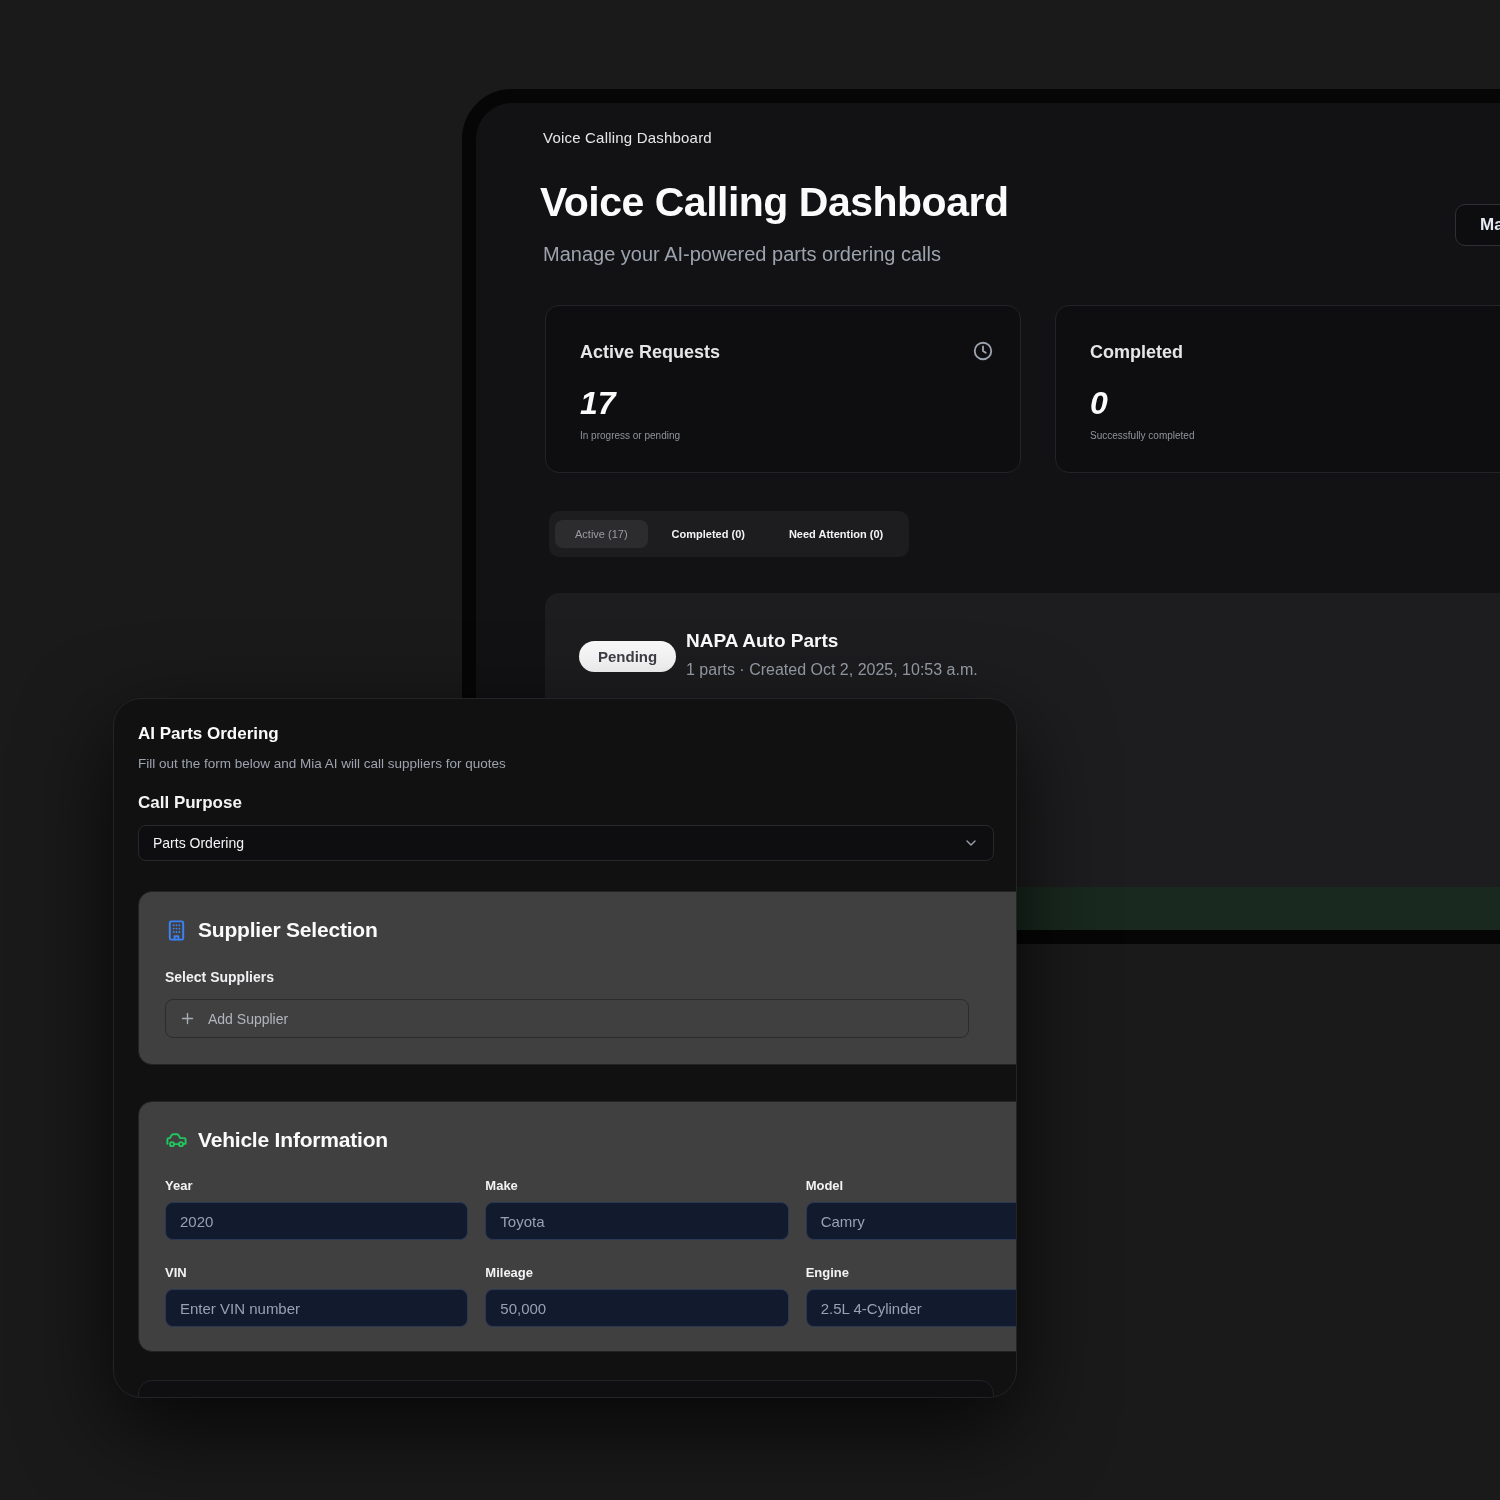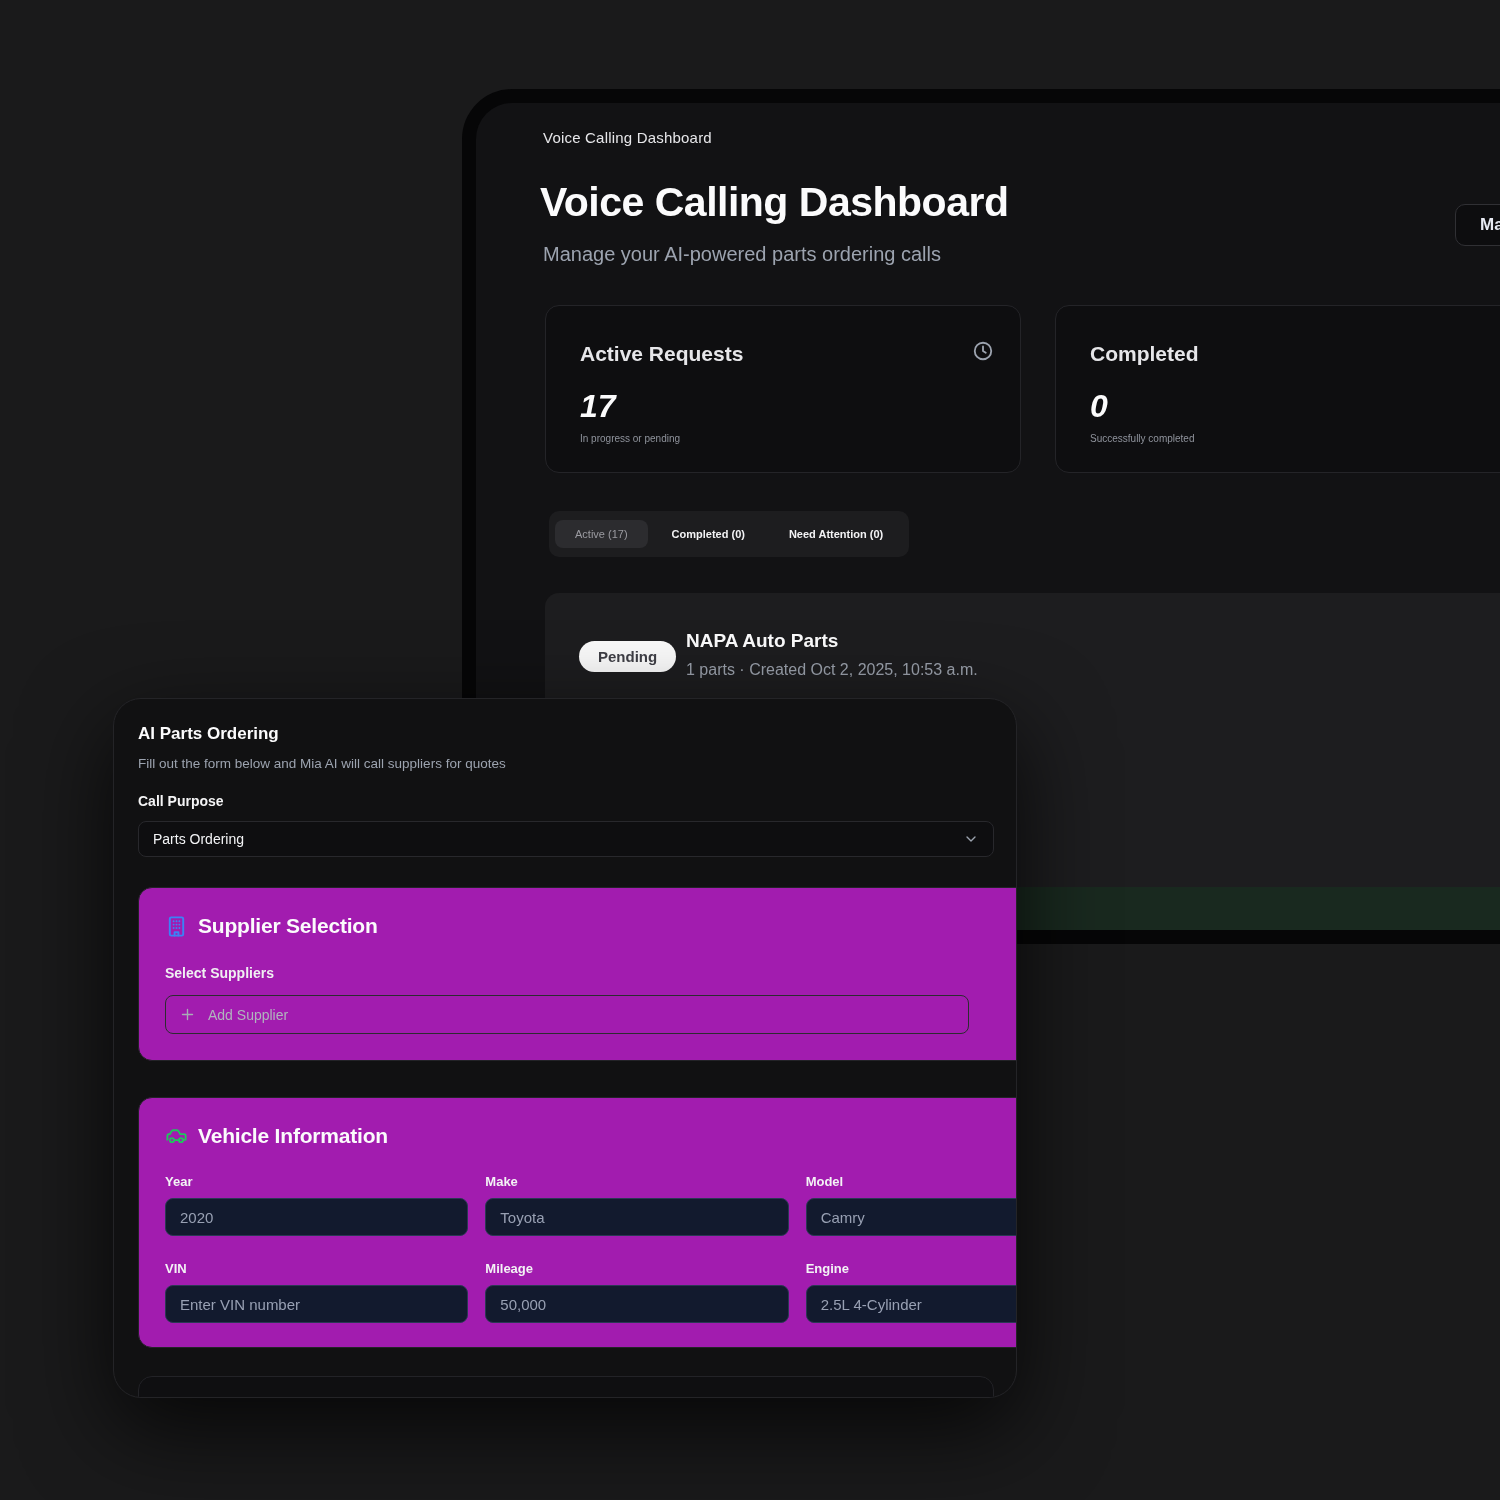--- a/index.html
+++ b/index.html
@@ -40,21 +40,21 @@
   }
 
   .stats-row { position:absolute; left:69px; top:202px; display:flex; gap:34px; }
   .stat-card {
     position:relative; height:168px;
     background:#0e0e10; border:1px solid #242428; border-radius:14px;
     padding:36px 34px 0 34px;
   }
   .stat-card.first { width:476px; }
   .stat-card.second { width:540px; }
-  .stat-label { font-size:21px; font-weight:700; color:#e6e6e9; }
+  .stat-label { font-size:18px; font-weight:700; color:#e6e6e9; }
   .stat-icon { position:absolute; right:26px; top:34px; width:22px; height:22px; color:#9ca3af; }
   .stat-value { font-size:32px; font-weight:800; color:#fbfbfc; margin-top:22px;font-style:italic; }
   .stat-desc { font-size:10px; color:#8f939c; margin-top:8px; }
 
   .tab-bar {
     position:absolute; left:73px; top:408px; height:46px;
     display:inline-flex; align-items:center; gap:4px;
     background:#1d1d1f; border-radius:10px; padding:4px 6px;
   }
   .tab {
@@ -82,33 +82,33 @@
   
   .modal {
     position:absolute; left:113px; top:698px; width:904px; height:700px;
     background:#111112; border:1px solid #242427; border-radius:28px;
     box-shadow:0 30px 90px rgba(0,0,0,.75);
     overflow:hidden; z-index:10;
     padding:25px 24px;
   }
   .modal-title { font-size:17px; font-weight:800; color:#fbfbfc; }
   .modal-subtitle { margin-top:12px; font-size:13.5px; color:#9ca3af; }
-  .purpose-label { margin-top:22px; font-size:14px; font-weight:700; color:#f4f4f5; }
+  .purpose-label { margin-top:22px; font-size:17px; font-weight:700; color:#f4f4f5; }
   .purpose-select {
     margin-top:12px; height:36px; width:856px;
     background:#0e0e10; border:1px solid #28282c; border-radius:8px;
     display:flex; align-items:center; justify-content:space-between;
     padding:0 14px;
   }
   .purpose-select .value { font-size:14px; color:#f3f4f6; }
   .chevron { width:16px; height:16px; color:#9ca3af; }
 
   .section-card {
     margin-top:30px; width:998px;
-    background:#a21caf; border:1px solid #232327; border-radius:14px;
+    background:#404040; border:1px solid #232327; border-radius:14px;
     padding:26px;
   }
   .section-card.supplier { height:174px; }
   .section-card.vehicle { height:251px; margin-top:36px; }
   .section-title-row { display:flex; align-items:center; gap:10px; }
   .section-icon { width:23px; height:23px; flex:0 0 auto; }
   .section-icon.blue { color:#3b82f6; }
   .section-icon.green { color:#22c55e; }
   .section-title { font-size:21px; font-weight:800; color:#fbfbfc; letter-spacing:-.2px; }
   .select-suppliers-label { margin-top:27px; font-size:14px; font-weight:700; color:#f0f0f2; }

